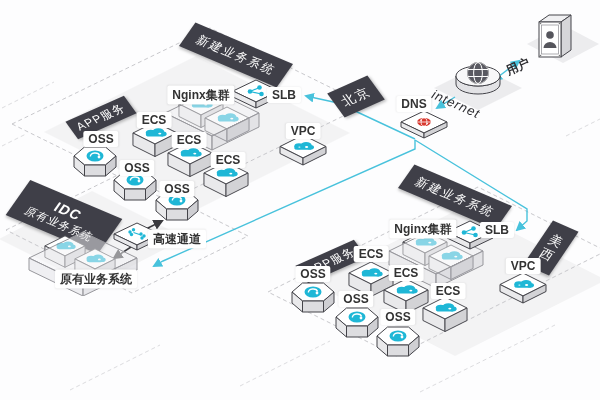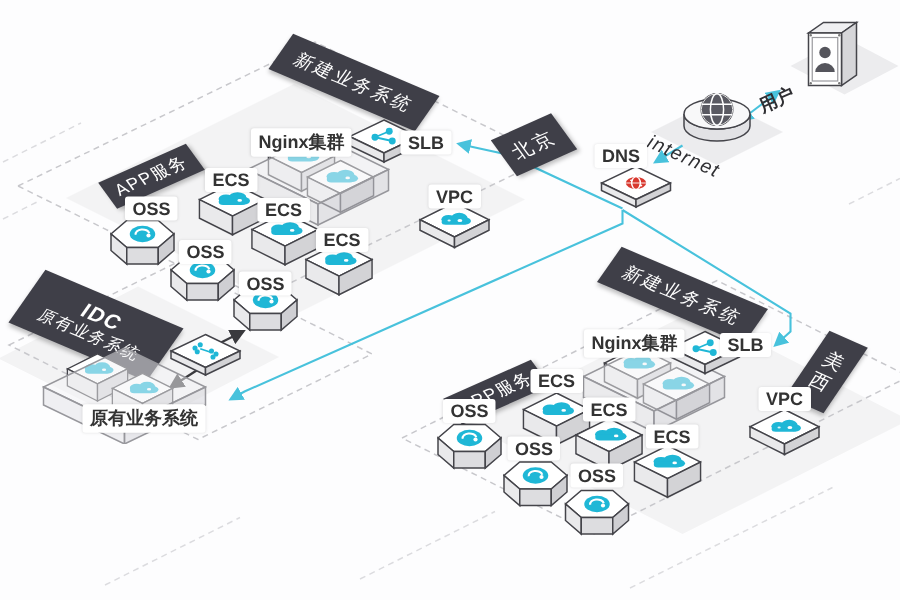--- a/index.html
+++ b/index.html
@@ -262,20 +262,21 @@
   <div class="chip" style="left:201px;top:95px;">Nginx集群</div>
   <div class="chip" style="left:284px;top:95px;">SLB</div>
   <div class="chip" style="left:303px;top:131px;">VPC</div>
   <div class="chip" style="left:154px;top:120px;">ECS</div>
   <div class="chip" style="left:189px;top:140px;">ECS</div>
   <div class="chip" style="left:228px;top:160px;">ECS</div>
   <div class="chip" style="left:101px;top:139px;">OSS</div>
   <div class="chip" style="left:137px;top:168px;">OSS</div>
   <div class="chip" style="left:177px;top:189px;">OSS</div>
 
+  <div class="chip" style="left:177px;top:239px;">高速通道</div>
   <div class="chip" style="left:96px;top:279px;">原有业务系统</div>
 
   <div class="chip" style="left:423px;top:229px;">Nginx集群</div>
   <div class="chip" style="left:497px;top:230px;">SLB</div>
   <div class="chip" style="left:523px;top:266px;">VPC</div>
   <div class="chip" style="left:371px;top:254px;">ECS</div>
   <div class="chip" style="left:406px;top:273px;">ECS</div>
   <div class="chip" style="left:448px;top:291px;">ECS</div>
   <div class="chip" style="left:313px;top:274px;">OSS</div>
   <div class="chip" style="left:356px;top:299px;">OSS</div>

